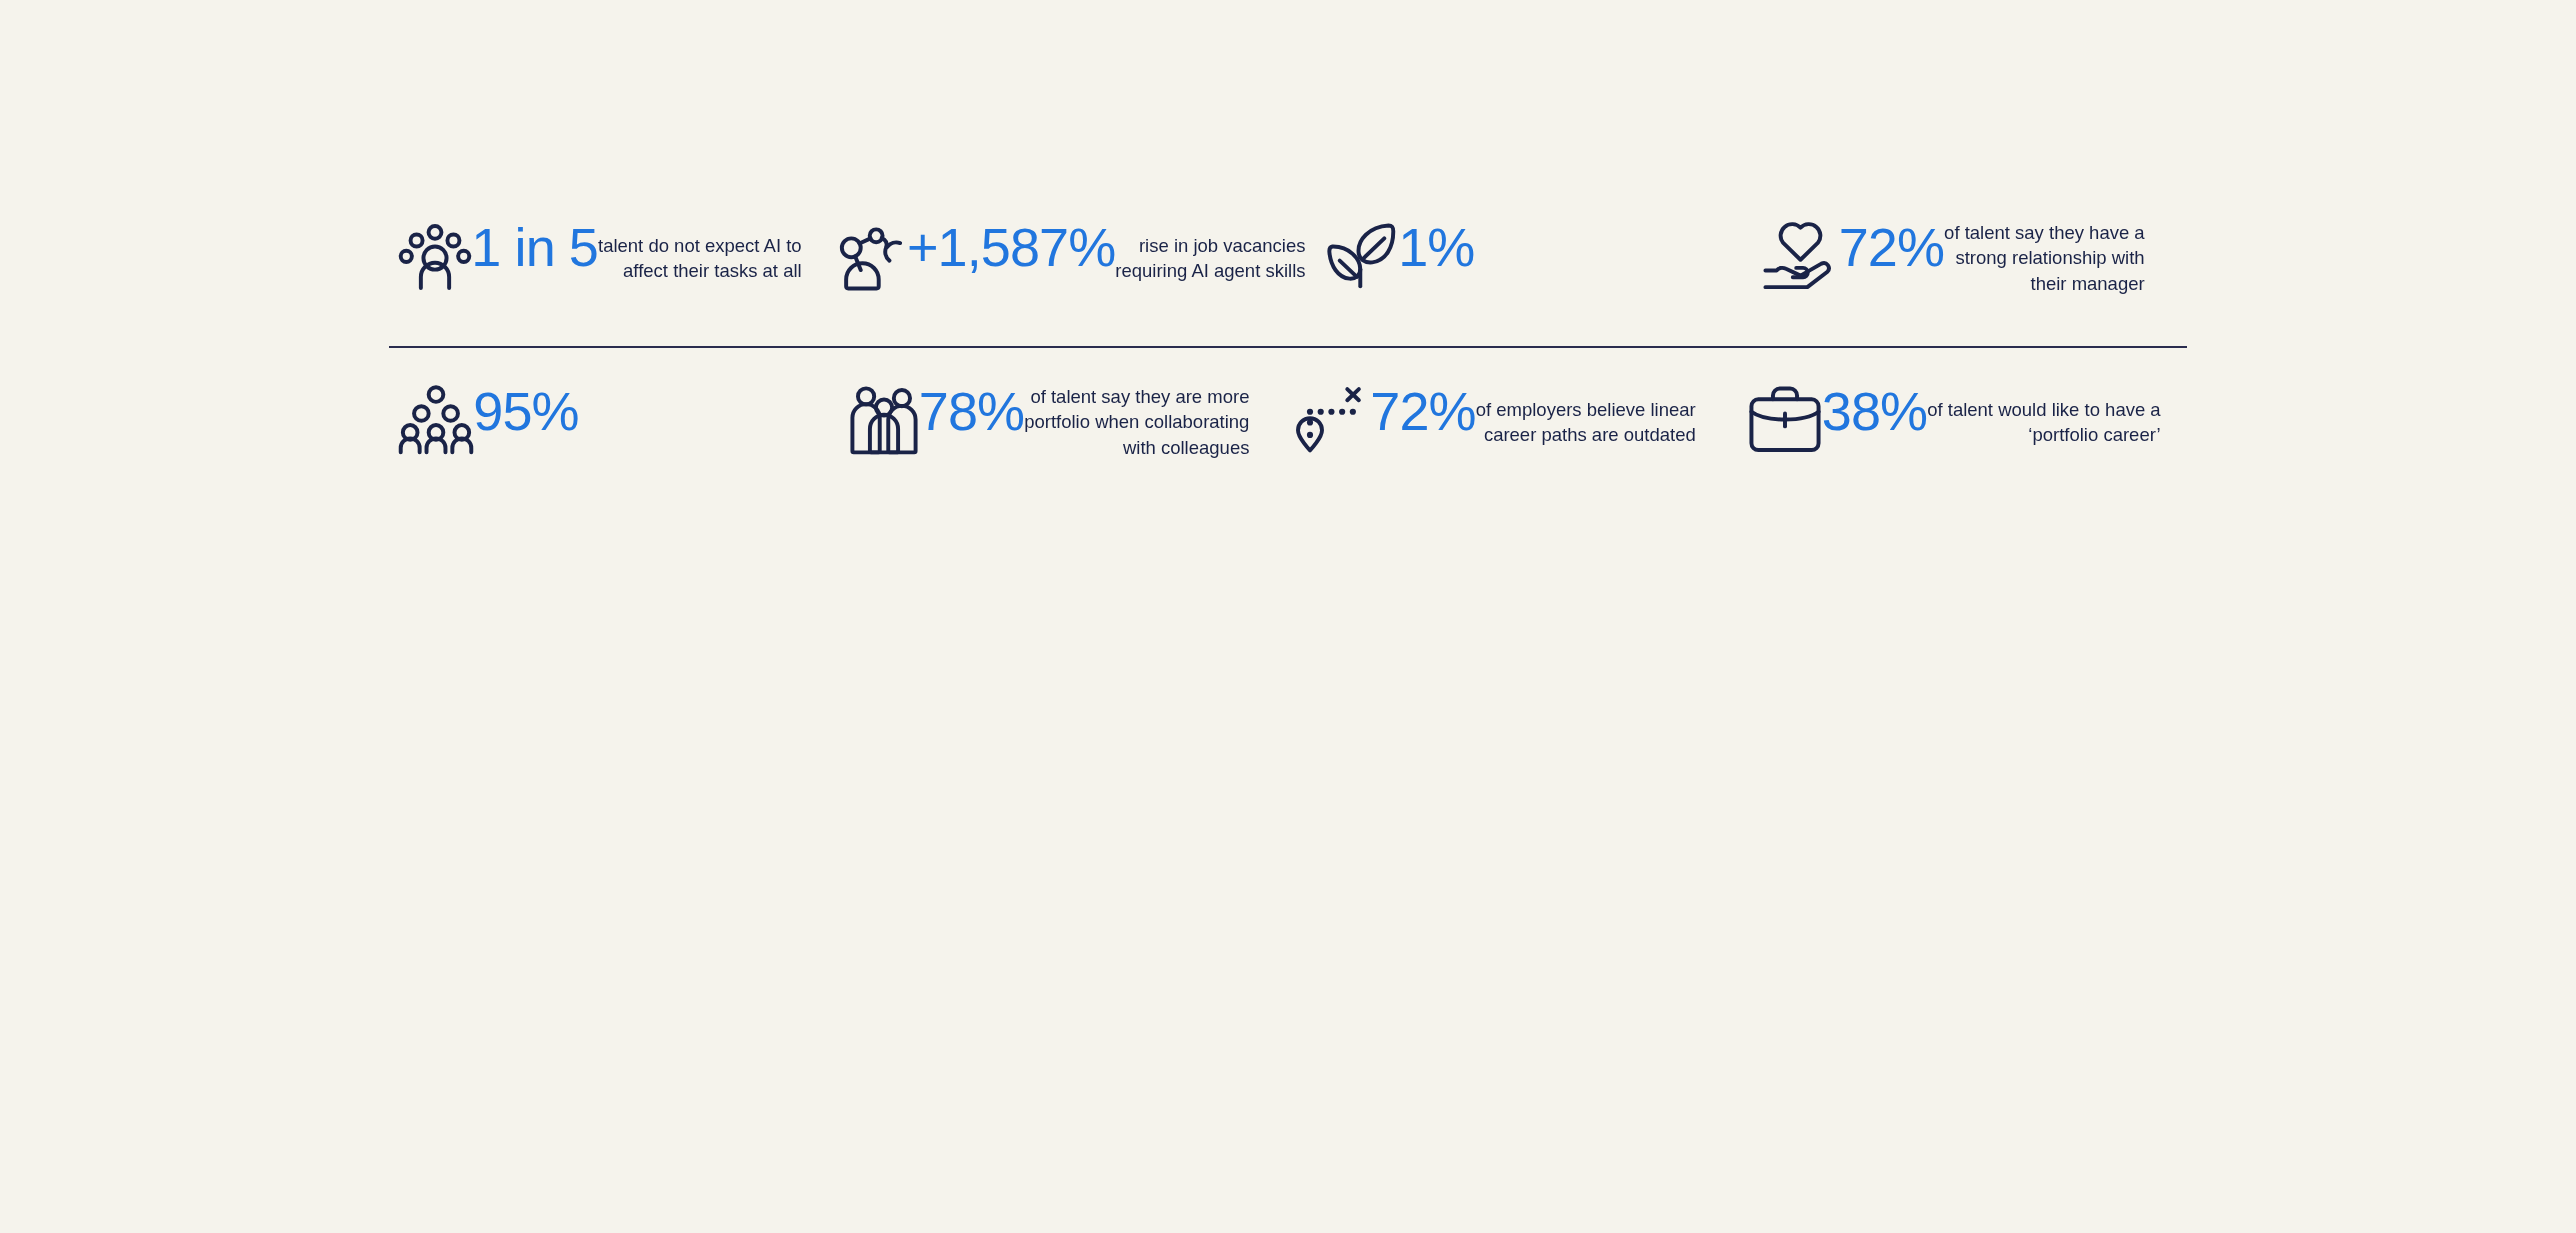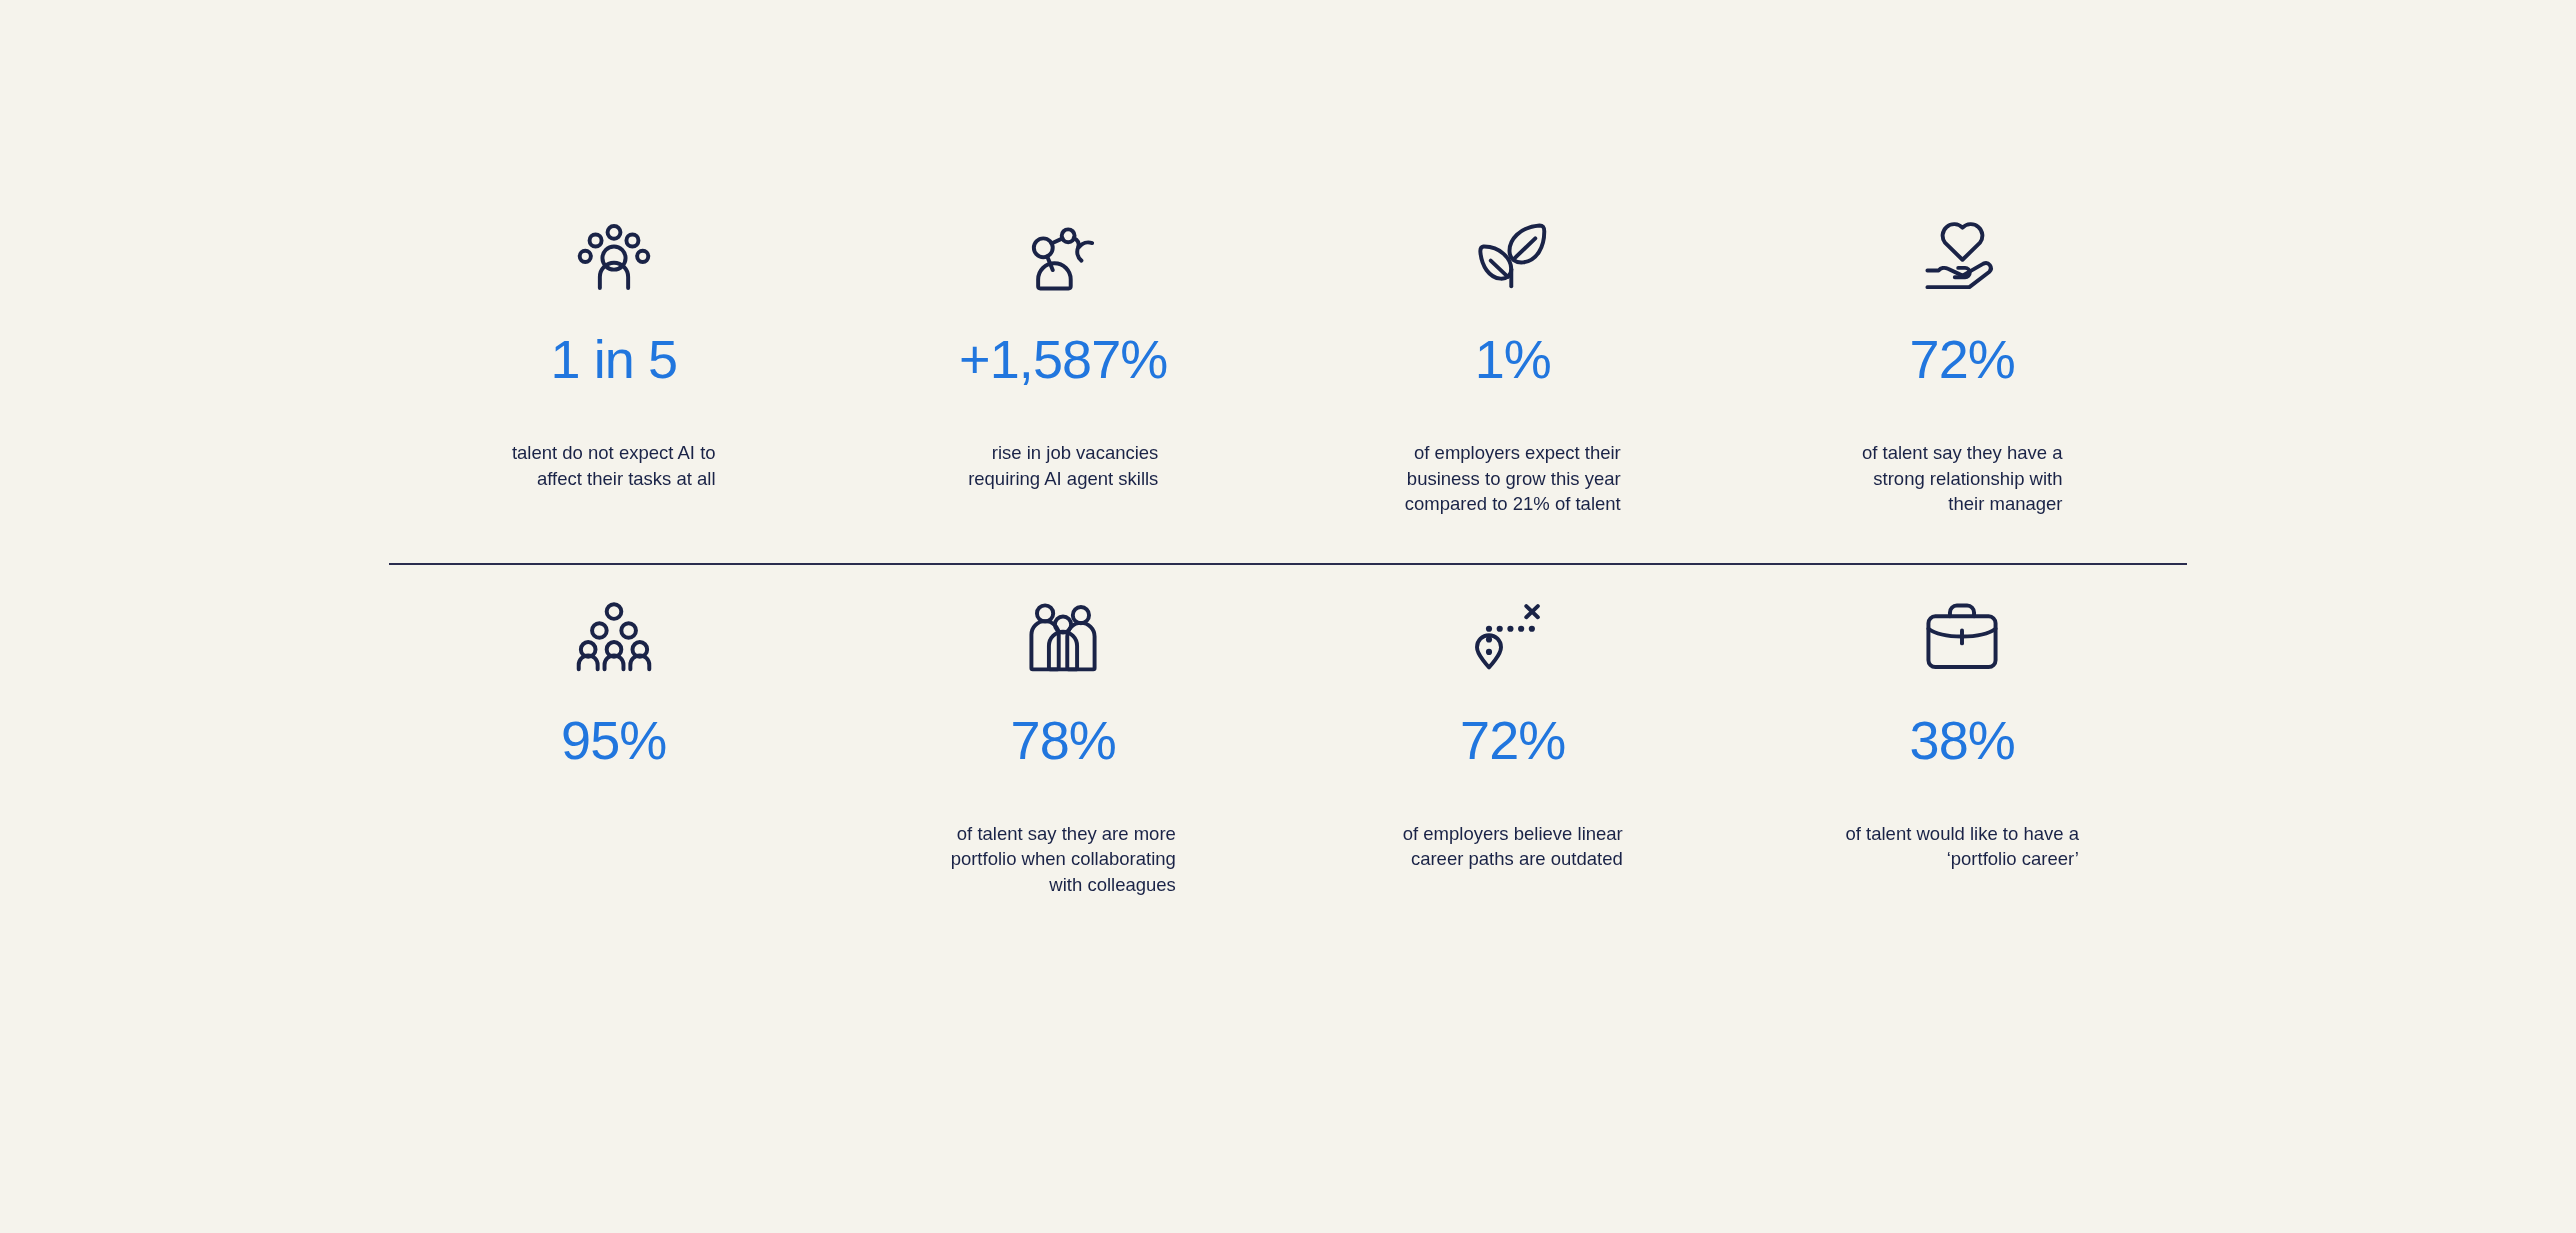--- a/index.html
+++ b/index.html
@@ -38,25 +38,24 @@
   }
   .divider {
     width: 100%;
     height: 1.7px;
     background: #2A2C4E;
     margin-top: 46px;
   }
   .stat {
     flex: 1 1 0;
     display: flex;
-    flex-direction: column;
+    flex-direction: row;
     align-items: center;
     box-sizing: border-box;
     padding: 0 10.3px;
-    gap: 32px;
   }
   .stat-icon {
     height: 74px;
     display: flex;
     align-items: flex-end;
     justify-content: center;
     margin-bottom: 10.3px;
   }
   .stat-icon svg {
     display: block;
@@ -135,25 +134,20 @@
         <div class="stat-icon">
           <svg width="72" height="69" viewBox="0 0 84 80" fill="none" stroke="#1A2347" stroke-width="4.6" stroke-linecap="round" stroke-linejoin="round">
             <path d="M73 5 C77 5 78.5 7 78.5 12 C78.5 30 70 46 54 48 C45 49 38.5 44 38 36 C37 22 50 6.5 73 5 Z"></path>
             <path d="M68 20 L44 43"></path>
             <path d="M7.5 29.5 C4.5 30 3.5 32 4 36.5 C5.5 52 14 66 27.5 67 C35 67.5 40 63 40 56 C40 44 27 29 7.5 29.5 Z"></path>
             <path d="M16 46 L36 65"></path>
             <path d="M40 56 V76"></path>
           </svg>
         </div>
         <div class="stat-value">1%</div>
-        <div class="stat-caption">
-          <span class="ln">of employers expect their</span>
-          <span class="ln">business to grow this year</span>
-          <span class="ln">compared to 21% of talent</span>
-        </div>
       </div>
 
       <div class="stat">
         <div class="stat-icon">
           <svg width="77" height="69" viewBox="0 0 90 80" fill="none" stroke="#1A2347" stroke-width="4.6" stroke-linecap="round" stroke-linejoin="round">
             <path d="M45 45 L24.5 25 A13.5 13.5 0 0 1 45 7.5 A13.5 13.5 0 0 1 65.5 25 Z"></path>
             <path d="M4 57.5 H17 C19.5 54.5 24 53.5 28 55.5 L45 63.5"></path>
             <path d="M36 65.5 H48 A5.5 5.5 0 0 0 48 54.5 H40"></path>
             <path d="M45 63.5 L69.5 49.5 A6 6 0 0 1 76.5 59 L53 77 H4"></path>
           </svg>

